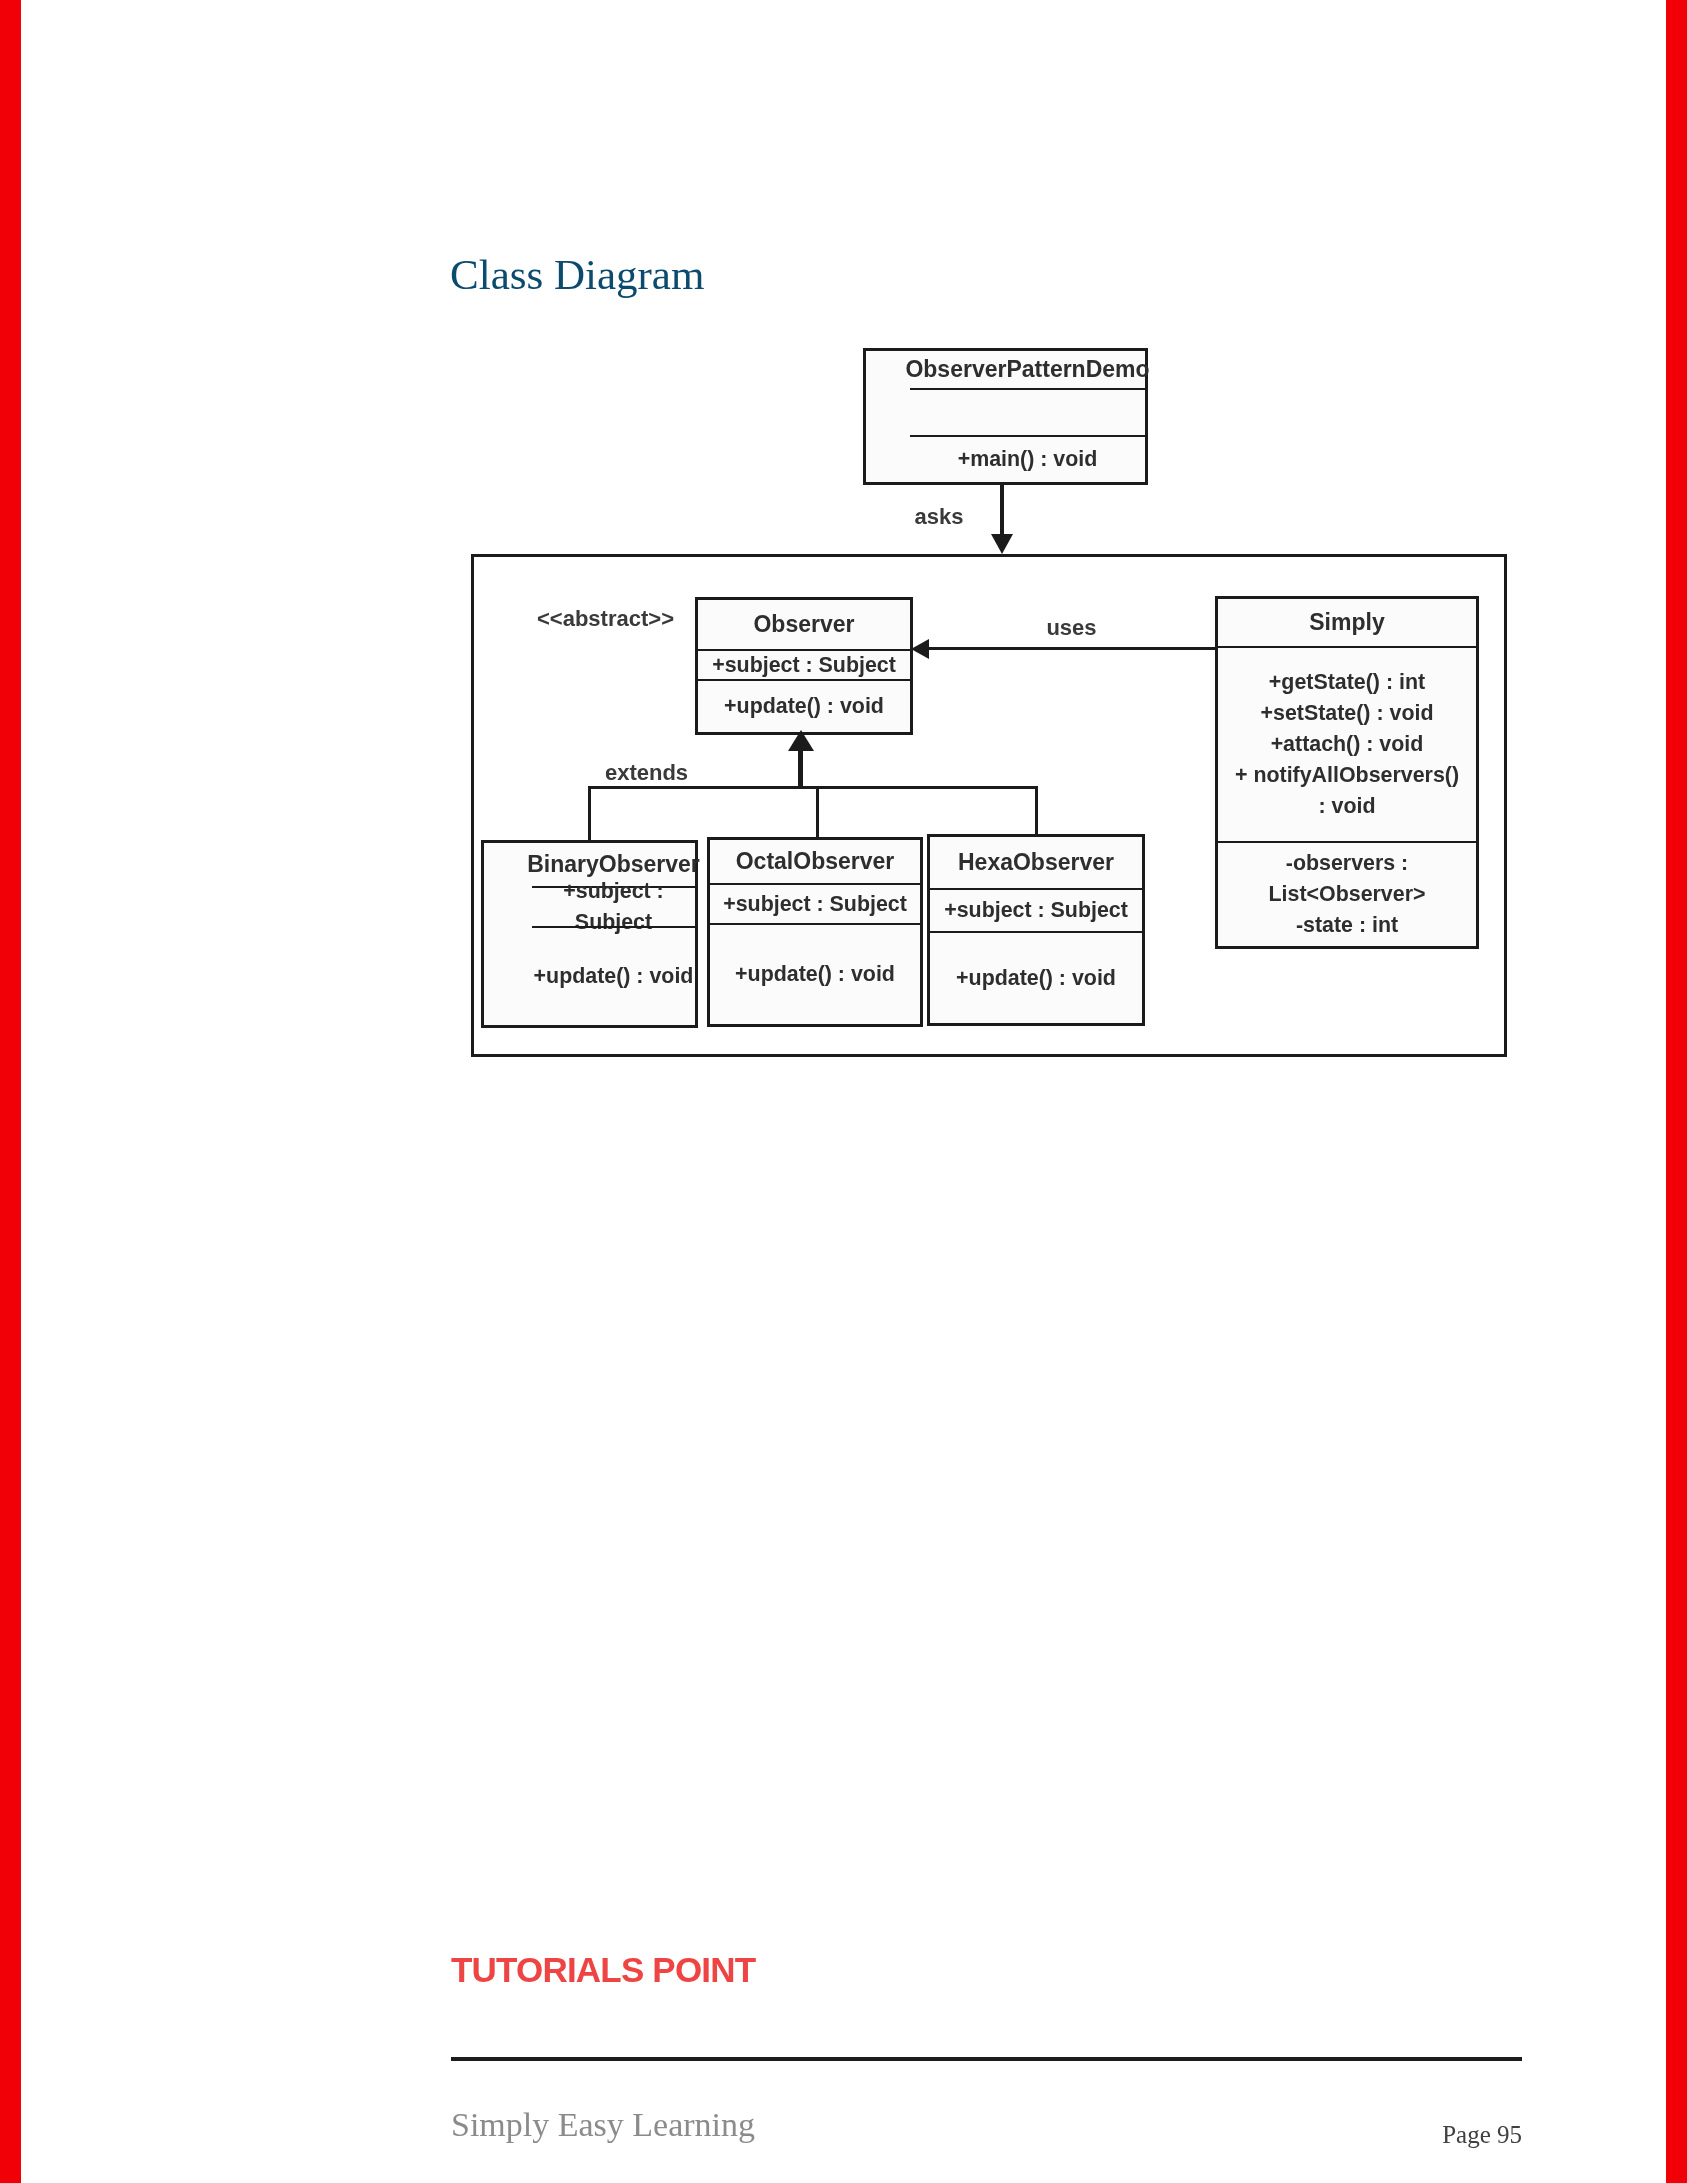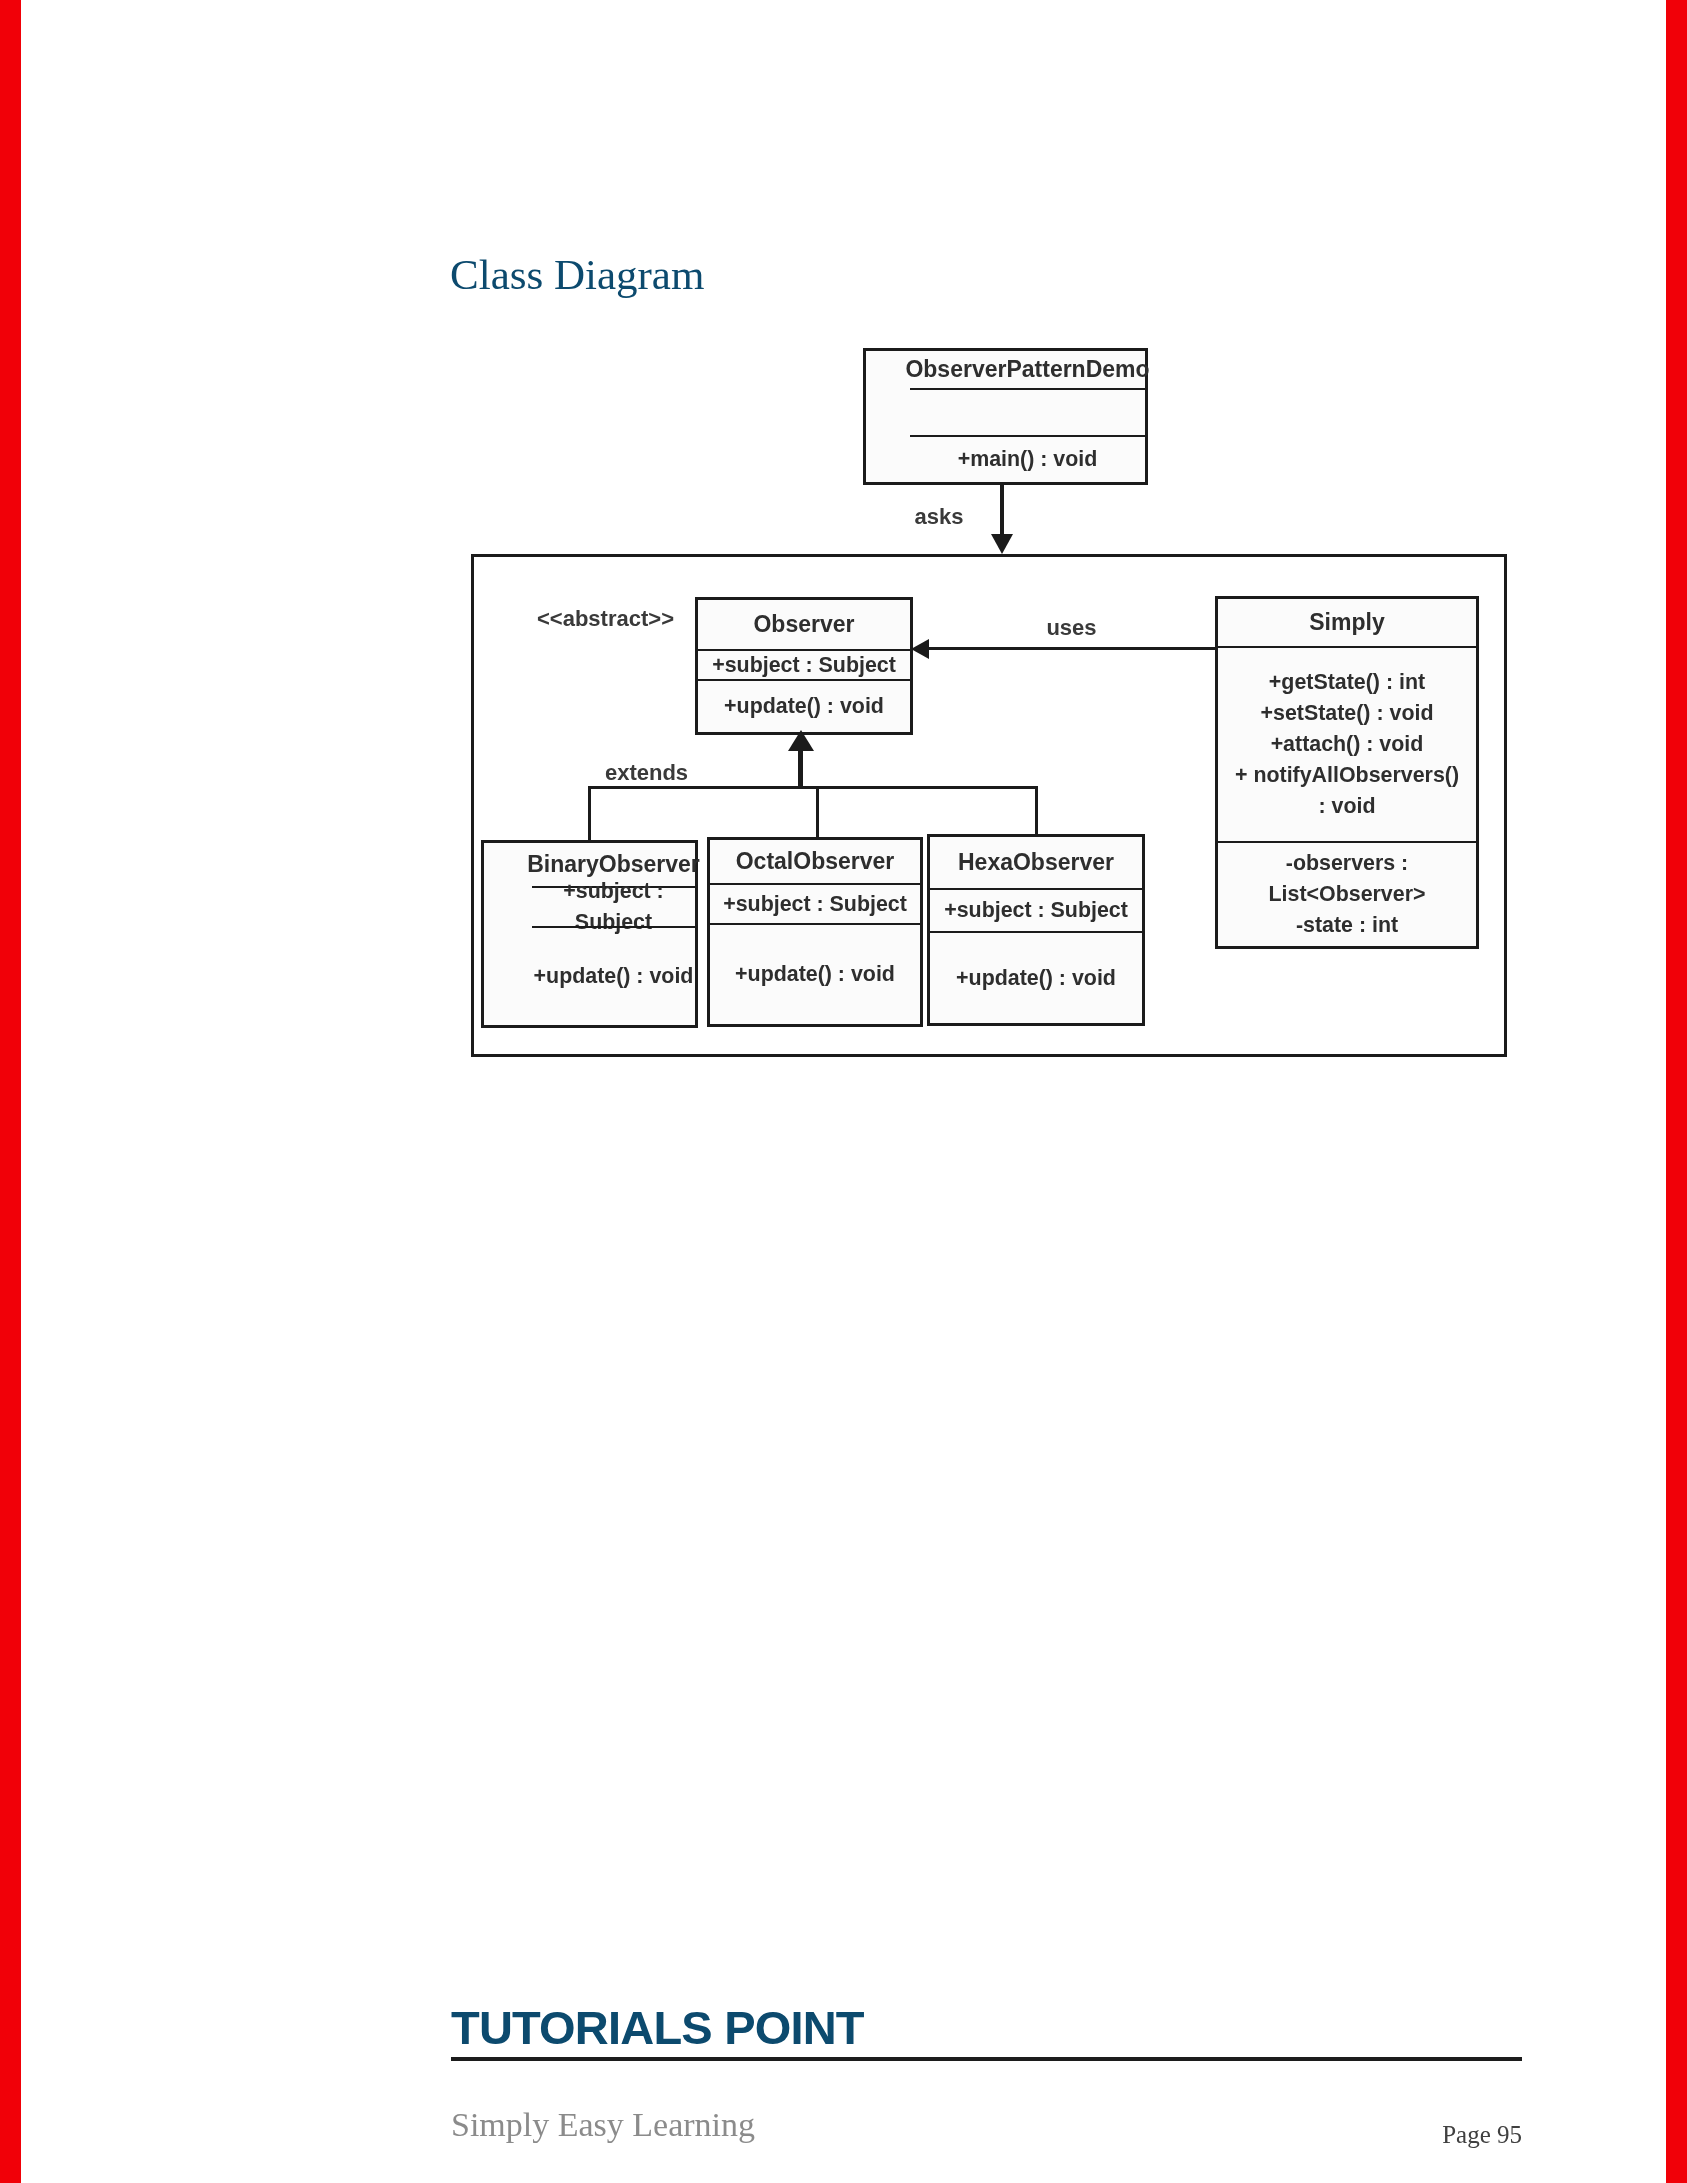--- a/index.html
+++ b/index.html
@@ -8,22 +8,22 @@
   .abs{position:absolute;}
 
   
   .edge{position:absolute;top:0;width:21.4px;height:2183px;background:#f10008;}
   .edge.left{left:0;} .edge.right{left:1666px;}
 
   
   .doc-title{position:absolute;left:450px;top:250px;font-family:"Liberation Serif",serif;
              font-size:43px;color:#0c4a6e;}
   .rule{position:absolute;left:451px;top:2057px;width:1071px;height:4.1px;background:#1c1c1c;}
-  .brand{position:absolute;left:451px;top:2000px;font-size:47px;font-weight:bold;
-         color:#0c4a6e;letter-spacing:-0.8px;}
+  .brand{position:absolute;left:451px;top:1950px;font-size:35px;font-weight:bold;
+         color:#ef4444;letter-spacing:-0.8px;}
   .tagline{position:absolute;left:451px;top:2106px;font-family:"Liberation Serif",serif;
            font-size:34px;color:#8b8b8b;}
   .pagenum{position:absolute;left:1318px;top:2121px;width:204px;text-align:right;
            font-family:"Liberation Serif",serif;font-size:25px;color:#404040;}
 
   
   .box{position:absolute;border:3.3px solid #1b1b1b;background:#fbfbfb;box-sizing:border-box;
        display:flex;flex-direction:column;color:#2e2e2e;}
   .comp{display:flex;flex-direction:column;align-items:center;justify-content:center;
         box-sizing:border-box;}

